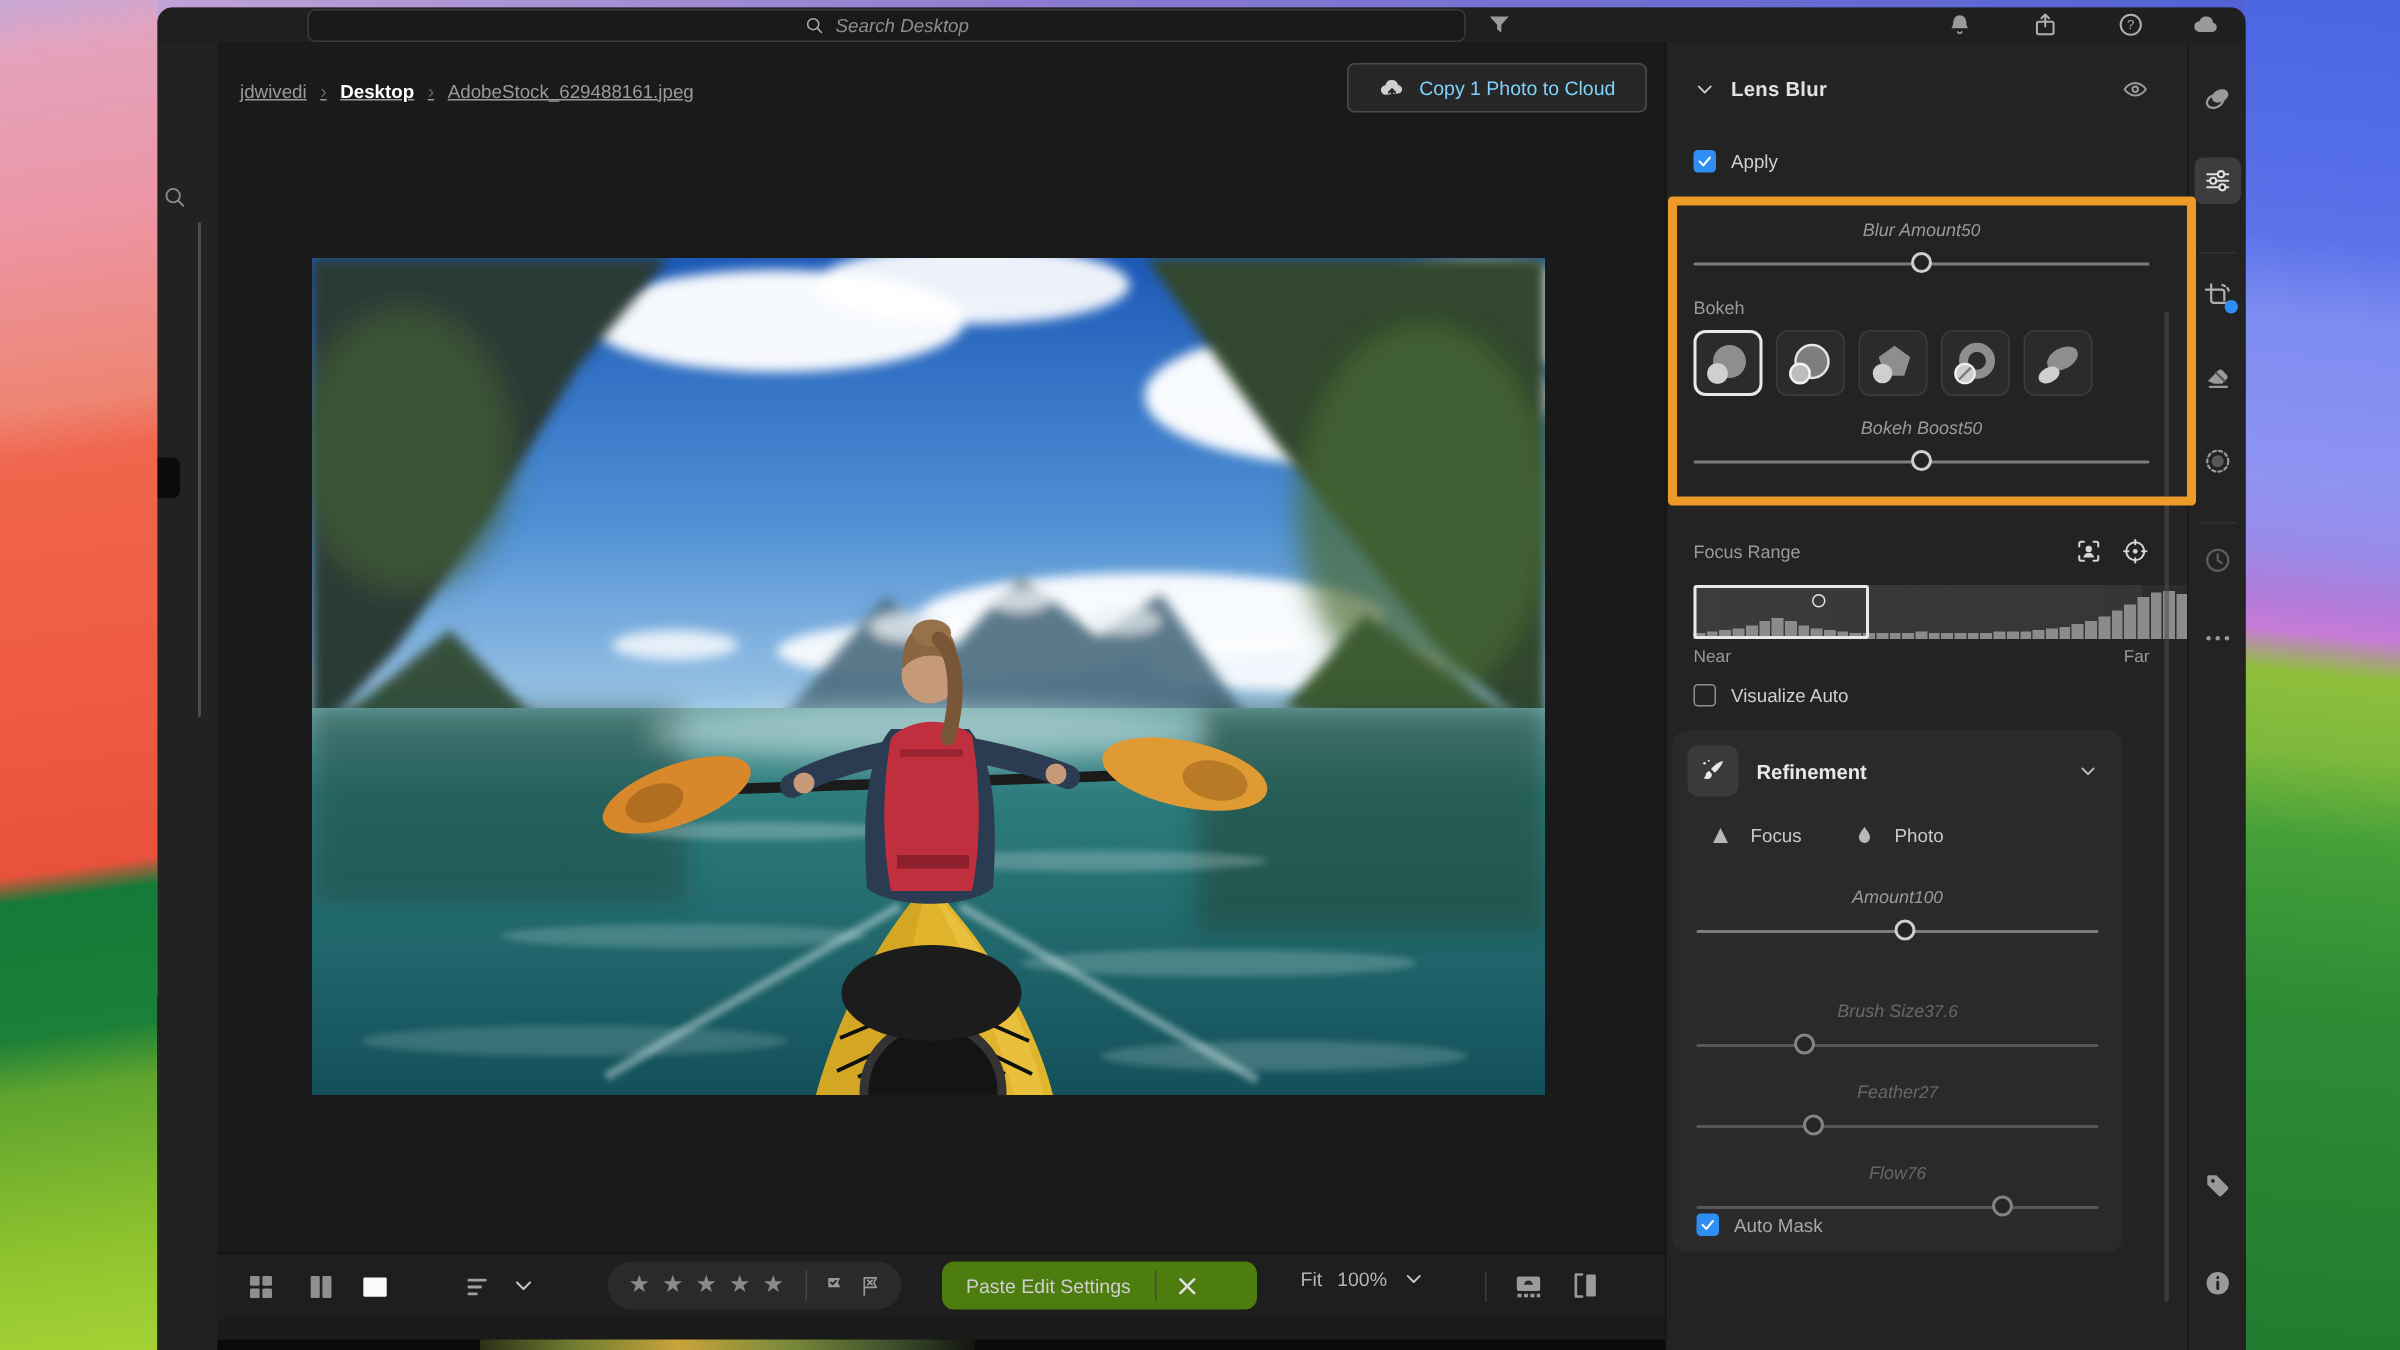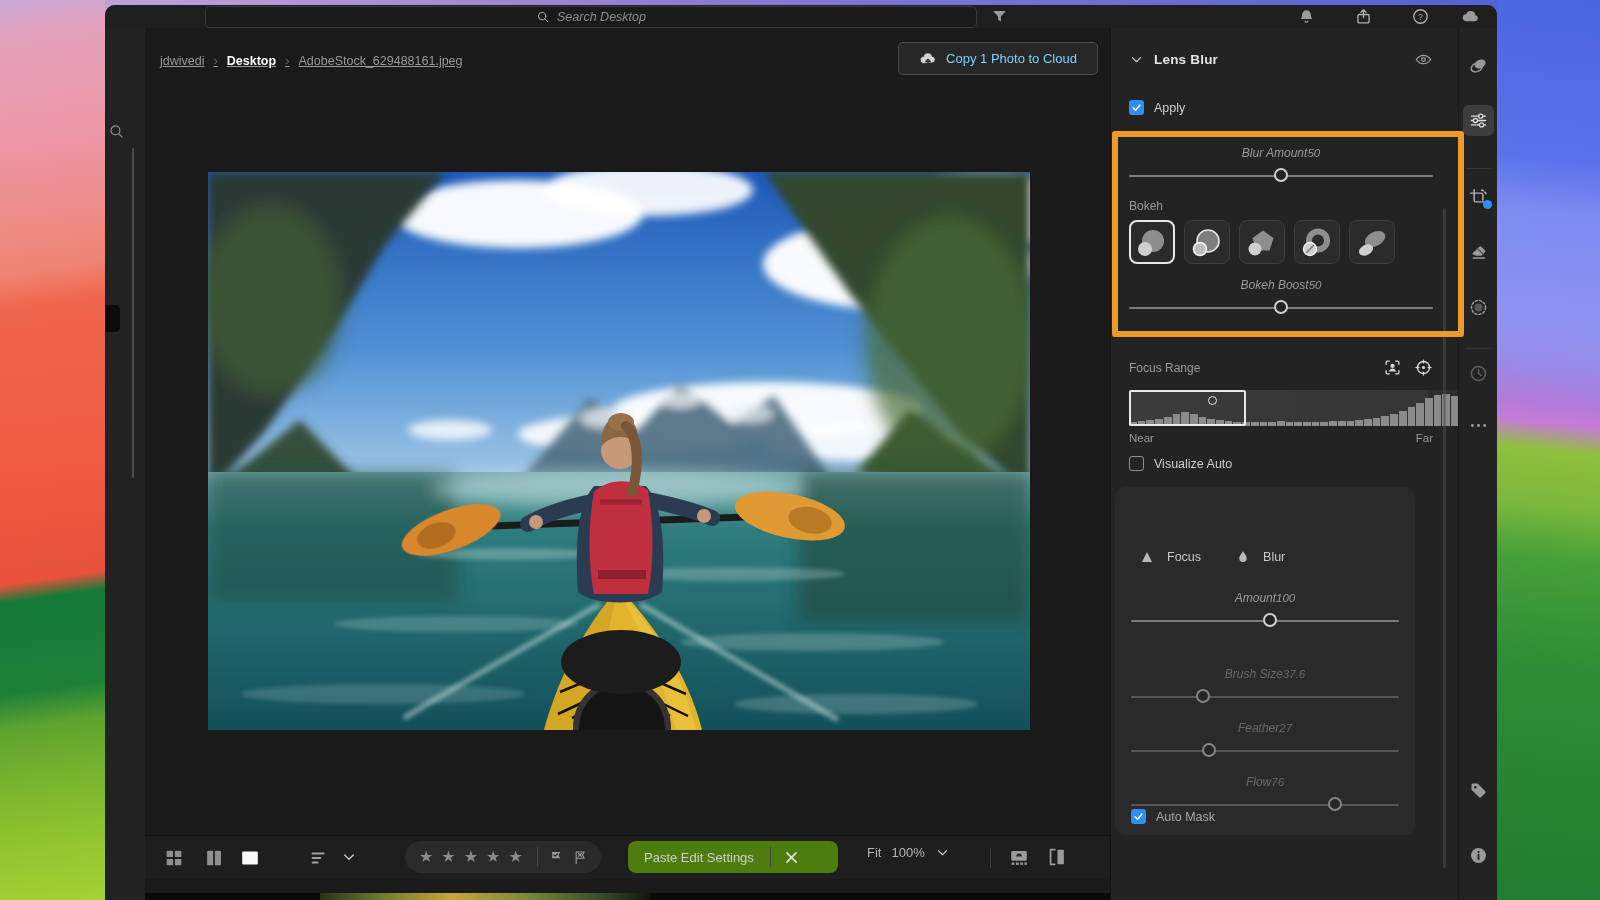--- a/index.html
+++ b/index.html
@@ -498,32 +498,46 @@
         <span>Near</span>
         <span>Far</span>
       </div>
 
       <div class="p-row chk-row" style="top:428px;">
         <span class="chk off"></span>
         <span class="chk-lbl">Visualize Auto</span>
       </div>
 
       <div class="card">
+        <div class="card-inner card-head" style="top:10px;left:10px;">
+          <span class="brushbox">
+              <svg viewBox="0 0 24 24" width="100%" height="100%" fill="none" stroke="#b0b0b0" stroke-width="1.7" stroke-linecap="round" stroke-linejoin="round">
+                <path d="M20 4c-3.4.7-7.4 3.5-9.6 6.4l3 3C16.2 11.3 19.2 7.1 20 4Z" fill="#e8e8e8" stroke="none"></path>
+                <path d="M9.3 11.9c-1.7.2-2.8 1.2-3.1 3-.2 1.2-.7 2-1.9 2.6 1.4 1 3.6 1.2 5 .4 1.3-.7 1.9-2 1.8-3.4Z" fill="#e8e8e8" stroke="none"></path>
+                <circle cx="5.2" cy="5.8" r="1" fill="#e8e8e8" stroke="none"></circle>
+                <circle cx="8.6" cy="3.8" r=".8" fill="#e8e8e8" stroke="none"></circle>
+              </svg>
+            </span>
+          <span class="card-title">Refinement</span>
+          <span class="sicon" style="width:14px;height:14px;"><svg viewBox="0 0 24 24" width="100%" height="100%" fill="none" stroke="#b0b0b0" stroke-width="1.7" stroke-linecap="round" stroke-linejoin="round">
+                <path d="M5.5 9 12 15.5 18.5 9" stroke="#c9c9c9" stroke-width="2"></path>
+              </svg></span>
+        </div>
         <div class="card-inner modes" style="top:62px;left:24px;" id="modes">
             <div class="mode">
               <span class="sicon"><svg viewBox="0 0 24 24" width="100%" height="100%" fill="none" stroke="#b0b0b0" stroke-width="1.7" stroke-linecap="round" stroke-linejoin="round">
                   <path d="M12 4.5 19.5 19.5H4.5Z" fill="#b8b8b8" stroke="none"></path>
                 </svg></span>
               <span>Focus</span>
             </div>
             <div class="mode">
               <span class="sicon"><svg viewBox="0 0 24 24" width="100%" height="100%" fill="none" stroke="#b0b0b0" stroke-width="1.7" stroke-linecap="round" stroke-linejoin="round">
                   <path d="M12 3.5c3 4.2 5.6 7.2 5.6 10.3a5.6 5.6 0 0 1-11.2 0C6.4 10.7 9 7.7 12 3.5Z" fill="#b8b8b8" stroke="none"></path>
                 </svg></span>
-              <span>Blur</span>
+              <span>Photo</span>
             </div>
           </div>
         <div class="card-inner slider-block" style="top:104px;">
             <div class="s-head">
       <span class="s-label">Amount</span>
       <span class="s-value">100</span>
     </div>
     <div class="s-track">
       <div class="s-thumb" style="left:52%"></div>
     </div>

